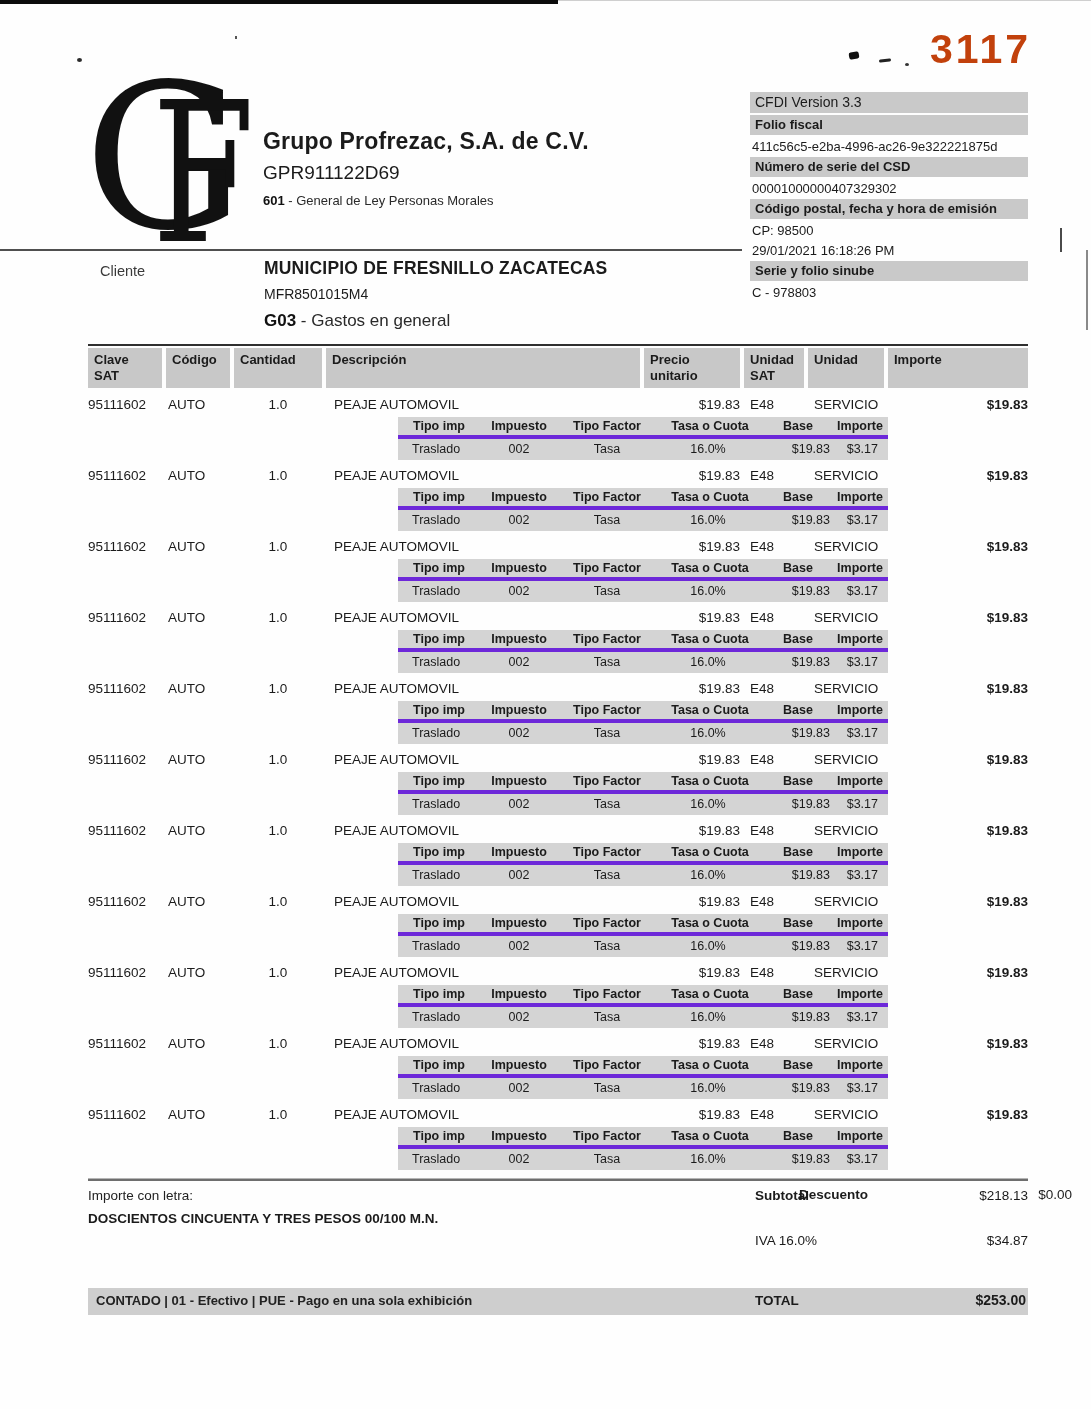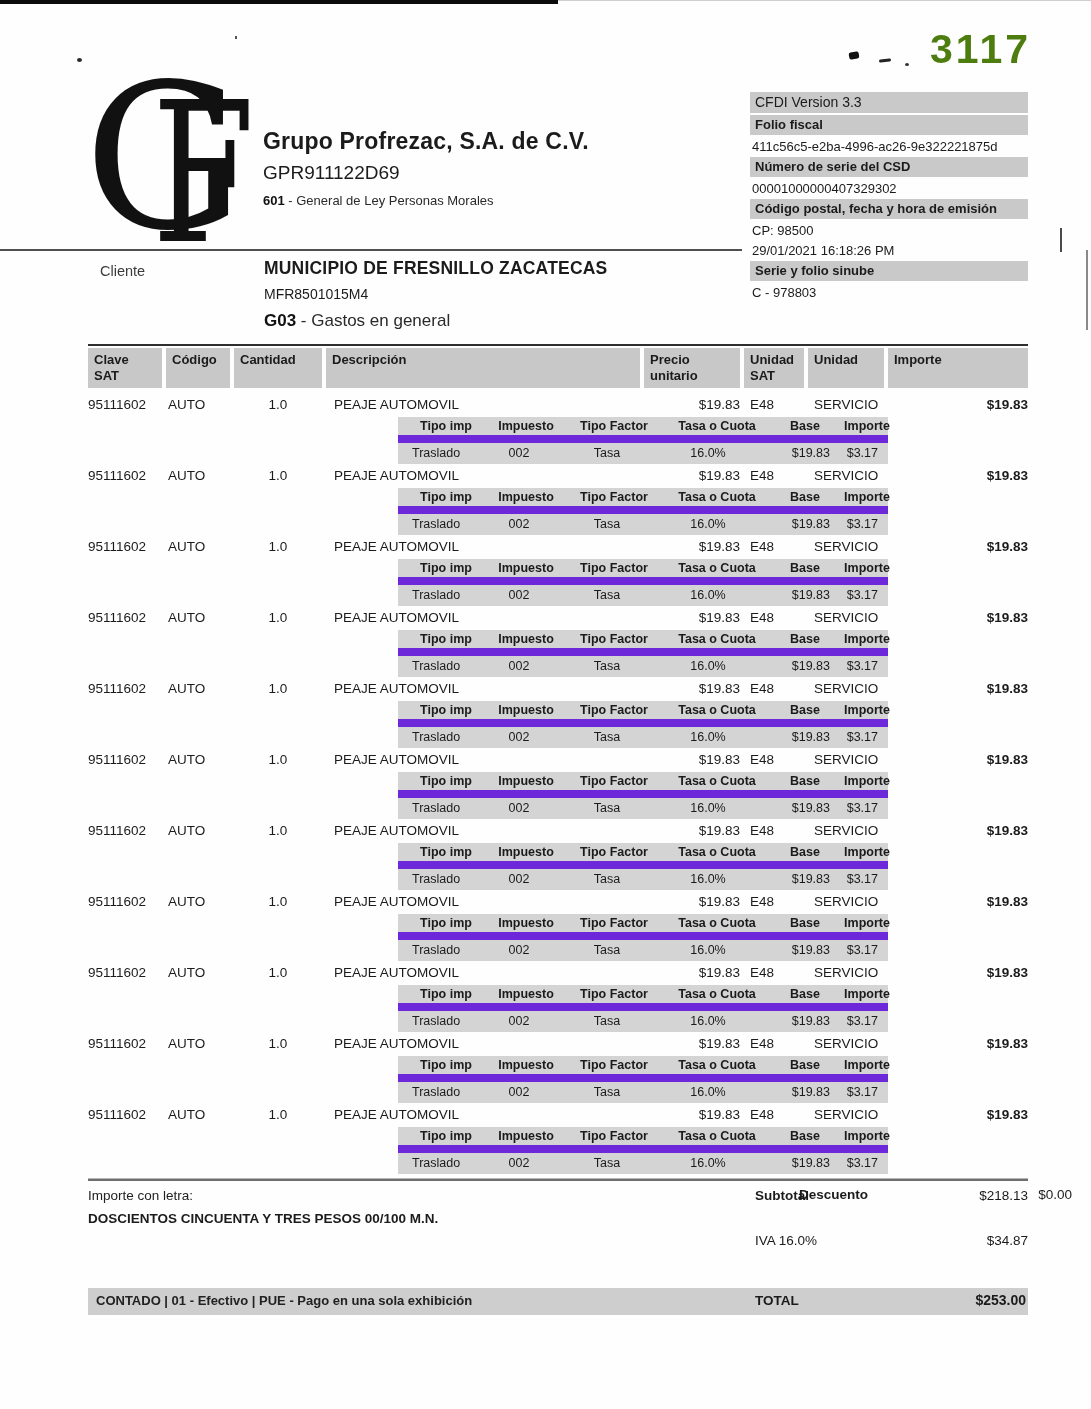--- a/index.html
+++ b/index.html
@@ -10,21 +10,21 @@
   .art-topline{position:absolute;top:0;left:0;width:558px;height:4px;background:#0b0b0b;}
   .art-topline2{position:absolute;top:0;left:558px;width:533px;height:1px;background:#cfcfcf;}
   .art-dot1{position:absolute;left:77px;top:58px;width:5px;height:4px;background:#2a2a2a;border-radius:50%;}
   .art-dot2{position:absolute;left:235px;top:36px;width:2px;height:3px;background:#555;}
   .art-blob{position:absolute;left:849px;top:52px;width:10px;height:7px;background:#111;border-radius:2px;transform:rotate(-10deg);}
   .art-dash{position:absolute;left:879px;top:59px;width:12px;height:3px;background:#222;border-radius:2px;transform:rotate(-6deg);}
   .art-dot3{position:absolute;left:905px;top:63px;width:4px;height:3px;background:#333;border-radius:50%;}
   .art-rtick{position:absolute;left:1060px;top:228px;width:2px;height:24px;background:#4a4a4a;}
   .art-redge{position:absolute;left:1086px;top:250px;width:2px;height:80px;background:#8a8a8a;}
 
-  .page-number{position:absolute;top:26px;right:60px;font-size:41px;font-weight:bold;letter-spacing:3px;color:#4d7c0f;}
+  .page-number{position:absolute;top:26px;right:60px;font-size:41px;font-weight:bold;letter-spacing:3px;color:#c2410c;}
 
   
   .logo{position:absolute;left:92px;top:98px;width:170px;height:160px;color:#111;}
   .logo .g{position:absolute;left:-8px;top:-40px;font-family:"DejaVu Serif",serif;font-size:200px;line-height:1;}
   .logo .f{position:absolute;left:60px;top:-22px;font-family:"DejaVu Serif",serif;font-size:148px;line-height:1;
            transform:scaleY(1.32);transform-origin:top;}
 
   .company{position:absolute;left:263px;top:128px;}
   .company-name{font-size:23px;font-weight:bold;letter-spacing:.2px;}
   .company-rfc{font-size:19px;margin-top:7px;}
@@ -62,21 +62,21 @@
   .item-main .codigo{width:64px;padding-left:2px;box-sizing:border-box;}
   .item-main .cantidad{width:88px;text-align:center;}
   .item-main .desc{width:314px;padding-left:8px;box-sizing:border-box;}
   .item-main .precio{width:96px;text-align:right;}
   .item-main .usat{width:60px;padding-left:6px;box-sizing:border-box;}
   .item-main .unidad{width:76px;padding-left:6px;box-sizing:border-box;}
   .item-main .importe{flex:1;text-align:right;font-weight:bold;}
 
   .item-sub{margin-left:310px;margin-top:2px;width:490px;background:#d4d4d4;font-size:12.5px;}
   .sub-grid{display:grid;grid-template-columns:82px 78px 98px 108px 68px 56px;}
-  .sub-head{font-weight:bold;padding:2px 7px;border-bottom:8px solid #6d28d9;}
+  .sub-head{font-weight:bold;padding:2px 0;border-bottom:4px solid #6d28d9;}
   .sub-head span{text-align:center;}
   .sub-data{padding:3px 0 4px;}
   .sub-data .tipo{padding-left:14px;}
   .sub-data .imp002{text-align:center;}
   .sub-data .factor{text-align:center;}
   .sub-data .tasa{text-align:center;padding-right:4px;}
   .sub-data .base{text-align:right;padding-right:2px;}
   .sub-data .simp{text-align:right;padding-right:10px;}
 
   .divider2{position:absolute;left:88px;top:1178px;width:940px;height:2px;background:#6e6e6e;border-top:1px solid #b5b5b5;}

